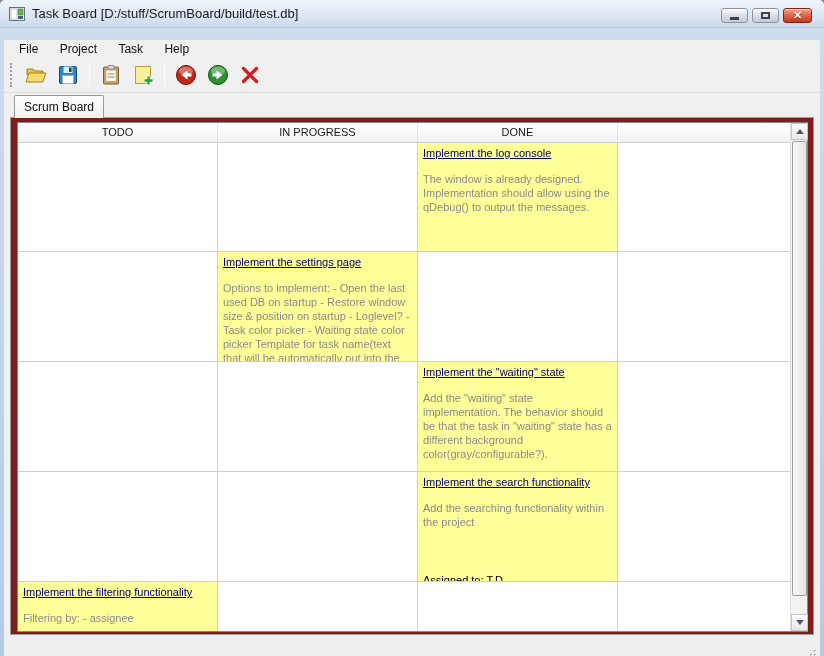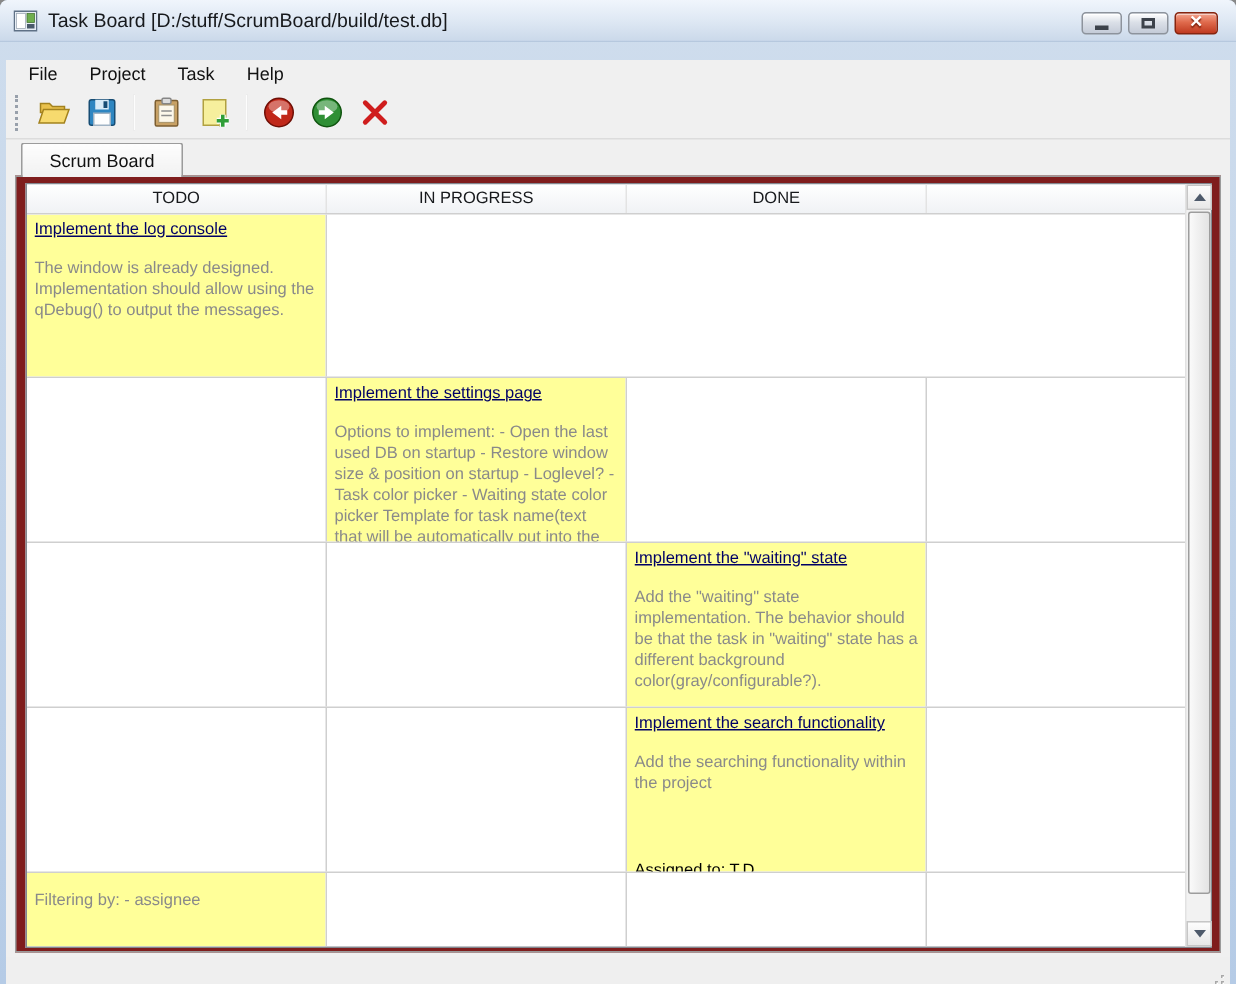--- a/index.html
+++ b/index.html
@@ -45,41 +45,41 @@
     position:absolute; top:18px; left:0; width:816px; height:35px;
     border-bottom:1px solid #dcdcdc; display:flex; align-items:center;
   }
   .grip { width:3px; height:24px; margin:0 7px 0 6px; border-left:2px dotted #98a0ab; }
   .tool-btn { width:28px; height:28px; display:flex; align-items:center; justify-content:center; margin:0 2px; }
   .tool-sep { width:1px; height:24px; background:#c6c6c6; border-right:1px solid #fdfdfd; margin:0 5px; }
   
   .tabbar { position:absolute; top:54px; left:0; height:24px; width:816px; }
   .tab {
     position:absolute; left:10px; top:1px; height:23px;
-    padding:0 18px; line-height:22px; font-size:12px; color:#111;
+    padding:0 9px; line-height:22px; font-size:12px; color:#111;
     background:linear-gradient(#fdfdfd,#f1f1f1);
     border:1px solid #9b9b9b; border-bottom:none;
     border-radius:2px 2px 0 0; z-index:3;
   }
   .tabpane {
     position:absolute; top:77px; left:6px; width:804px; height:518px;
     background:#7f1d1d; border:1px solid #9b9b9b; z-index:2;
   }
   
   .table {
     position:absolute; left:6px; top:4px; width:791px; height:510px;
     border:1px solid #82878f; background:#fff;
   }
   .thead { display:flex; height:20px; background:linear-gradient(#ffffff,#f0f2f5); border-bottom:1px solid #cfcfcf; }
   .th { font-size:11px; color:#17191c; text-align:center; line-height:19px; border-right:1px solid #e3e3e3; overflow:hidden; }
   .c0,.c1,.c2 { width:200px; }
   .c3 { width:172px; border-right:none; }
   .tbody { position:absolute; top:20px; left:0; width:772px; height:488px; overflow:hidden; }
   .trow { display:flex; border-bottom:1px solid #cfcfcf; height:110px; }
-  .trow.r0 { height:109px;flex-direction:column; }
+  .trow.r0 { height:109px; }
   .trow.r4 { height:49px; border-bottom:none; }
   .tcell { border-right:1px solid #cfcfcf; overflow:hidden; }
   .tcell.c3 { border-right:none; }
   .card { width:100%; height:100%; background:#ffff99; padding:3px 5px; font-size:11px; line-height:14px; }
   .card-title { color:#000066; text-decoration:underline; margin-bottom:12px; white-space:nowrap; overflow:hidden; }
   .card-body { color:#8a8a8a; margin-bottom:12px;margin-top:8px; }
   .card-assigned { color:#000;margin-top:44px; }
   
   .vscroll { position:absolute; top:0; right:0; width:17px; height:508px; background:#f2f2f2; border-left:1px solid #e2e2e2; }
   .scroll-btn { position:absolute; left:0; width:17px; height:17px; background:linear-gradient(#fdfdfd,#e8e8e8); border:1px solid #c6c6c6; display:flex; align-items:center; justify-content:center; }
@@ -255,20 +255,21 @@
                 <div class="card-body">Add the searching functionality within the project</div>
                 <div class="card-assigned">Assigned to: T.D.</div>
               </div>
             </div>
             <div class="tcell c3"></div>
           </div>
 
           <div class="trow r4">
             <div class="tcell c0">
               <div class="card">
+                <div class="card-title">Implement the filtering functionality</div>
                 <div class="card-body">Filtering by: - assignee</div>
               </div>
             </div>
             <div class="tcell c1"></div>
             <div class="tcell c2"></div>
             <div class="tcell c3"></div>
           </div>
 
         </div>
 

